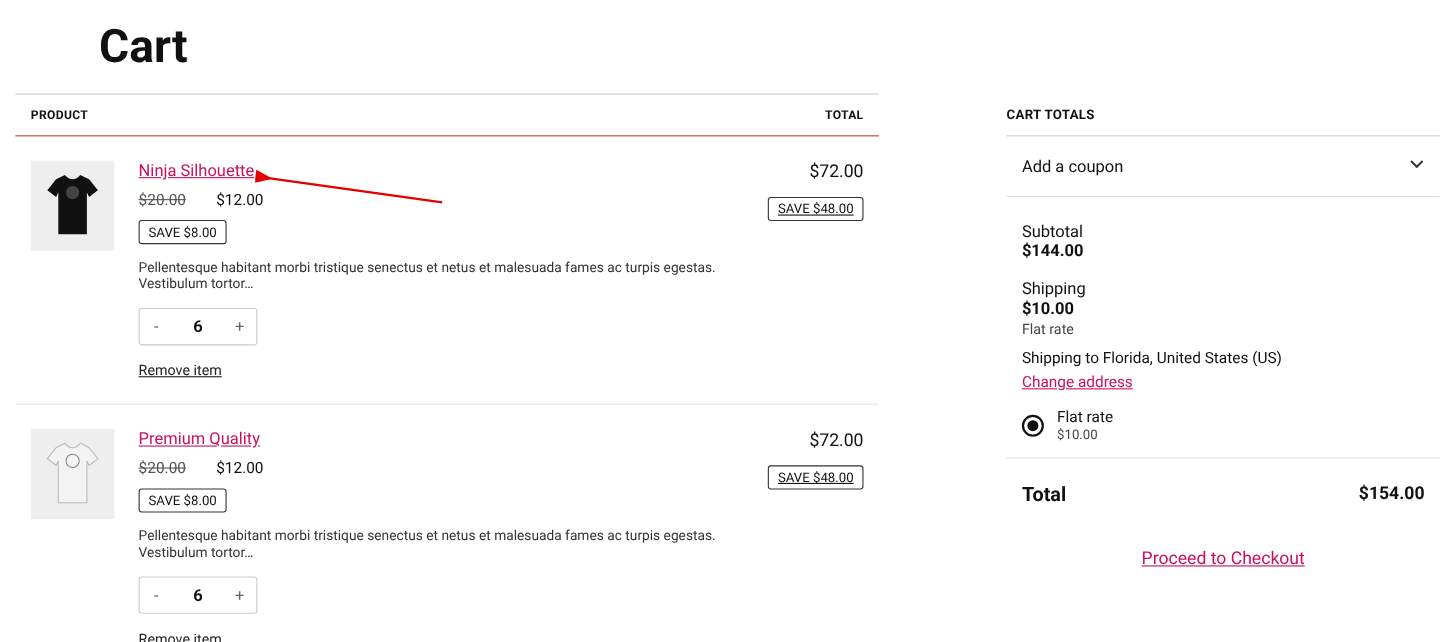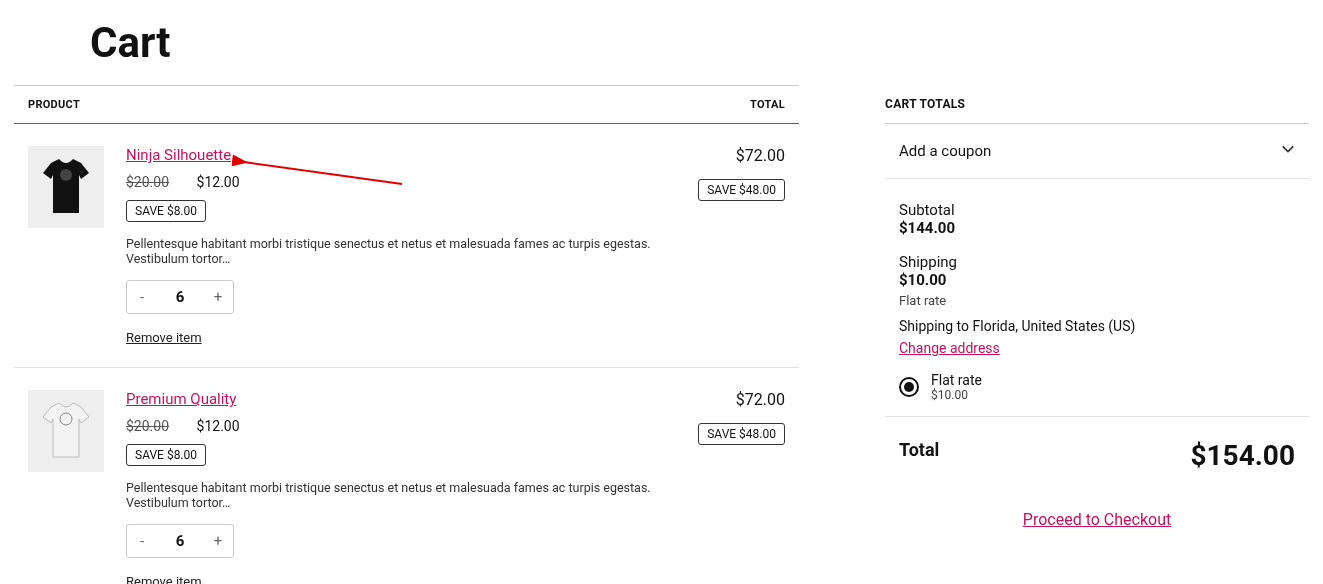--- a/index.html
+++ b/index.html
@@ -15,21 +15,21 @@
     font-size: 42px;
     font-weight: 700;
     margin: 18px 0 18px 76px;
   }
   .layout {
     display: flex;
     gap: 86px;
     align-items: flex-start;
   }
   .cart-col { flex: 0 0 785px; }
-  .totals-col { flex: 1; }
+  .totals-col { flex: 1; margin-left: 30px; }
 
   .cart-header {
     display: flex;
     justify-content: space-between;
     border-top: 1px solid #ccc;
     border-bottom: 1px solid #c2410c;
     padding: 12px 14px;
     font-size: 11px;
     font-weight: 700;
     letter-spacing: 0.3px;
@@ -100,20 +100,21 @@
     cursor: pointer;
   }
   .line-total { font-size: 16px; }
   .line-save {
     display: inline-block;
     border: 1px solid #333;
     border-radius: 3px;
     padding: 3px 8px;
     font-size: 12px;
     margin-top: 14px;
+    text-decoration: underline;
   }
 
   .arrow-overlay {
     position: absolute;
     left: 218px; top: 28px;
     pointer-events: none;
   }
 
   
   .totals-header {
@@ -140,21 +141,21 @@
   .radio {
     width:20px; height:20px; border:2px solid #111; border-radius:50%;
     display:flex; align-items:center; justify-content:center; cursor:pointer;
   }
   .radio-inner { width:10px; height:10px; background:#111; border-radius:50%; }
   .ship-opt-label { font-size:14px; }
   .ship-opt-price { font-size:12px; color:#444; }
 
   .grand-row { display:flex; justify-content:space-between; padding:22px 14px 10px 14px; }
   .grand-row .lab { font-size:18px; font-weight:700; }
-  .grand-row .val { font-size:28px; font-weight:700; }
+  .grand-row .val { font-size:16px; font-weight:700; }
 
   .checkout-link {
     display:block;
     text-align:center;
     margin-top:28px;
     color:#c9105f;
     text-decoration: underline;
     font-size:16px;
     cursor:pointer;
   }

